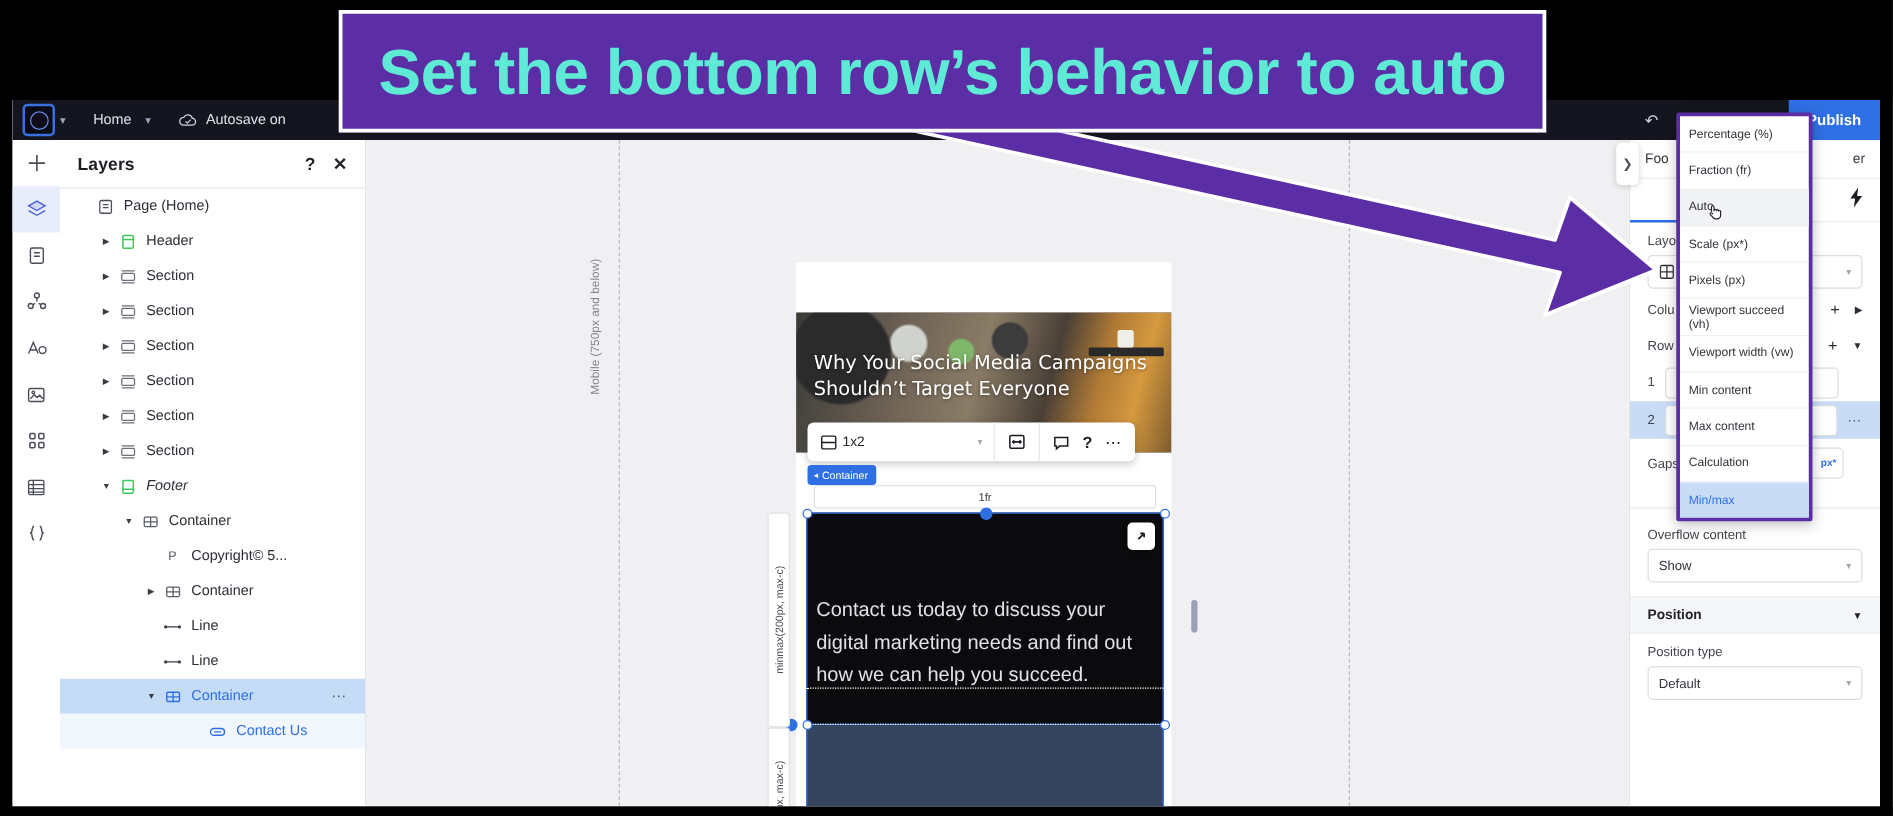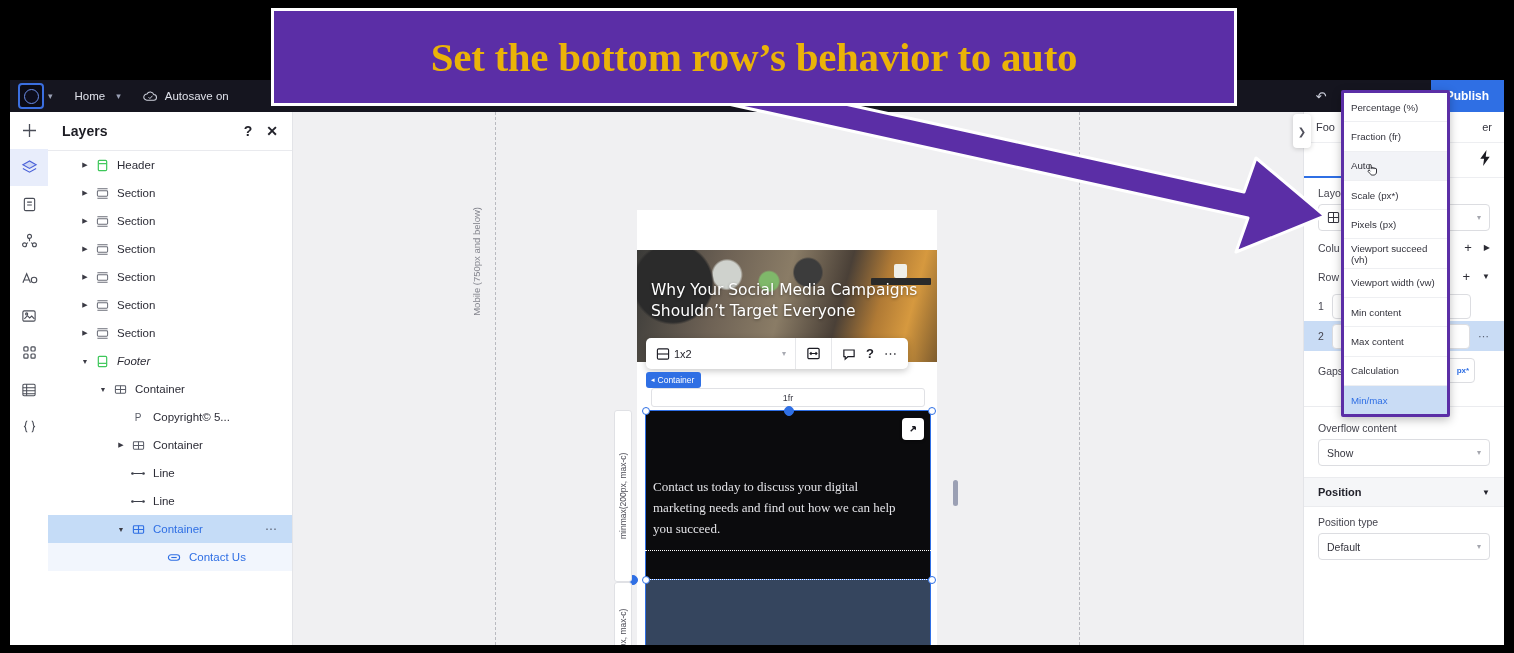--- a/index.html
+++ b/index.html
@@ -81,22 +81,22 @@
   .fb-div{width:1px;height:100%;background:#e6e7ea;}
   .fb-txt{font-size:11px;color:#24242c;margin-left:4px;}
   .fb-ic{margin-left:10px;color:#1c1c24;display:flex;align-items:center;}
   .badge-container{position:absolute;left:9px;top:162px;background:#2f6fe4;color:#fff;font-size:8.5px;
     padding:3px 7px 3px 5px;border-radius:3px;display:flex;align-items:center;gap:3px;}
   .track-1fr{position:absolute;left:14px;top:178px;width:272px;height:17px;background:#fff;border:1px solid #e0e1e5;
     border-radius:3px;display:flex;align-items:center;justify-content:center;font-size:9px;color:#3b3b45;}
   .cta{position:absolute;left:8px;top:200px;width:286px;height:170px;background:#0b0b0d;}
   .cta-h{position:absolute;left:8px;top:8px;right:40px;color:#fff;font-size:19px;line-height:1.22;
     font-family:"DejaVu Sans",sans-serif;}
-  .cta-p{position:absolute;left:8px;top:66px;right:18px;color:#e2e2e6;font-size:13px;line-height:1.62;
-    font-family:Liberation Serif, serif;}
+  .cta-p{position:absolute;left:8px;top:66px;right:18px;color:#e2e2e6;font-size:16px;line-height:1.62;
+    font-family:Liberation Sans, sans-serif;}
   .expand-btn{position:absolute;right:7px;top:8px;width:22px;height:22px;background:#fff;border-radius:4px;
     display:flex;align-items:center;justify-content:center;box-shadow:0 1px 3px rgba(0,0,0,.3);}
   .cta2{position:absolute;left:8px;top:370px;width:286px;height:140px;background:#35455e;}
   
   .sel-box{position:absolute;left:8px;top:200px;width:286px;height:170px;border:1.5px solid #2f6fe4;box-sizing:border-box;}
   .sel-dash{position:absolute;left:8px;top:340px;width:286px;height:30px;border-top:1.5px dotted #fff;border-bottom:1.5px dotted #fff;box-sizing:border-box;}
   .sel-vert{position:absolute;left:8px;top:370px;width:286px;height:140px;border-left:1.5px solid #2f6fe4;border-right:1.5px solid #2f6fe4;box-sizing:border-box;}
   .hdl{position:absolute;width:6px;height:6px;background:#fff;border:1.4px solid #2f6fe4;border-radius:50%;}
   .hdl.big{width:8px;height:8px;background:#2f6fe4;border-color:#2f6fe4;}
   .rowlbl{position:absolute;background:#fff;border:1px solid #e0e1e5;border-radius:3px;
@@ -142,21 +142,21 @@
   .dd-item{height:28.3px;display:flex;align-items:center;padding:0 7px;font-size:9.7px;color:#33333c;
     border-bottom:1px solid #eeeff2;position:relative;}
   .dd-item:last-child{border-bottom:none;}
   .dd-item.hover{background:#f2f3f7;}
   .dd-item.sel{background:#c9dcf5;color:#2f6fe4;}
   .cursor-hand{position:absolute;left:22px;top:11px;width:13px;height:15px;}
 
   
   .callout{position:absolute;left:271px;top:8px;width:966px;height:98px;background:#5b2ea6;border:3px solid #fff;
     box-sizing:border-box;z-index:60;display:flex;align-items:center;justify-content:center;}
-  .callout span{color:#eab308;font-size:41px;font-weight:700;font-family:Liberation Serif, serif;letter-spacing:-.3px;}
+  .callout span{color:#5eead4;font-size:51px;font-weight:700;font-family:Liberation Sans, sans-serif;letter-spacing:-.3px;}
   .arrow-svg{position:absolute;left:700px;top:40px;width:630px;height:230px;z-index:55;pointer-events:none;}
 </style>
 </head>
 <body>
 
 <div id="app">
 
   <div class="bezel-top"></div>
   <div class="bezel-left"></div>
   <div class="bezel-right"></div>
@@ -250,20 +250,30 @@
     </div>
 
     <div class="layers">
       <div class="layers-head">
         <span class="layers-title">Layers</span>
         <span class="sp"></span>
         <span class="lh-ico">?</span>
         <span class="lh-ico">✕</span>
       </div>
       <div id="layer-tree">
+          <div class="layer-row" style="padding-left: 14px;">
+            <span class="tw"></span>
+            <span class="ic">
+              <svg width="13" height="13" viewBox="0 0 14 14" stroke="#4a4d57" fill="none" stroke-width="1.1">
+                <rect x="2" y="1.5" width="10" height="11" rx="1.2"></rect>
+                <path d="M4.5 5h5M4.5 7.6h5"></path>
+              </svg>
+            </span>
+            <span class="lbl">Page (Home)</span>
+          </div>
           <div class="layer-row" style="padding-left: 32px;">
             <span class="tw">▶</span>
             <span class="ic">
               <svg width="13" height="13" viewBox="0 0 14 14" stroke="#3ec75a" fill="none" stroke-width="1.3">
                 <rect x="2.5" y="1.5" width="9" height="11" rx="1.2"></rect>
                 <path d="M2.5 5h9"></path>
               </svg>
             </span>
             <span class="lbl">Header</span>
           </div>

